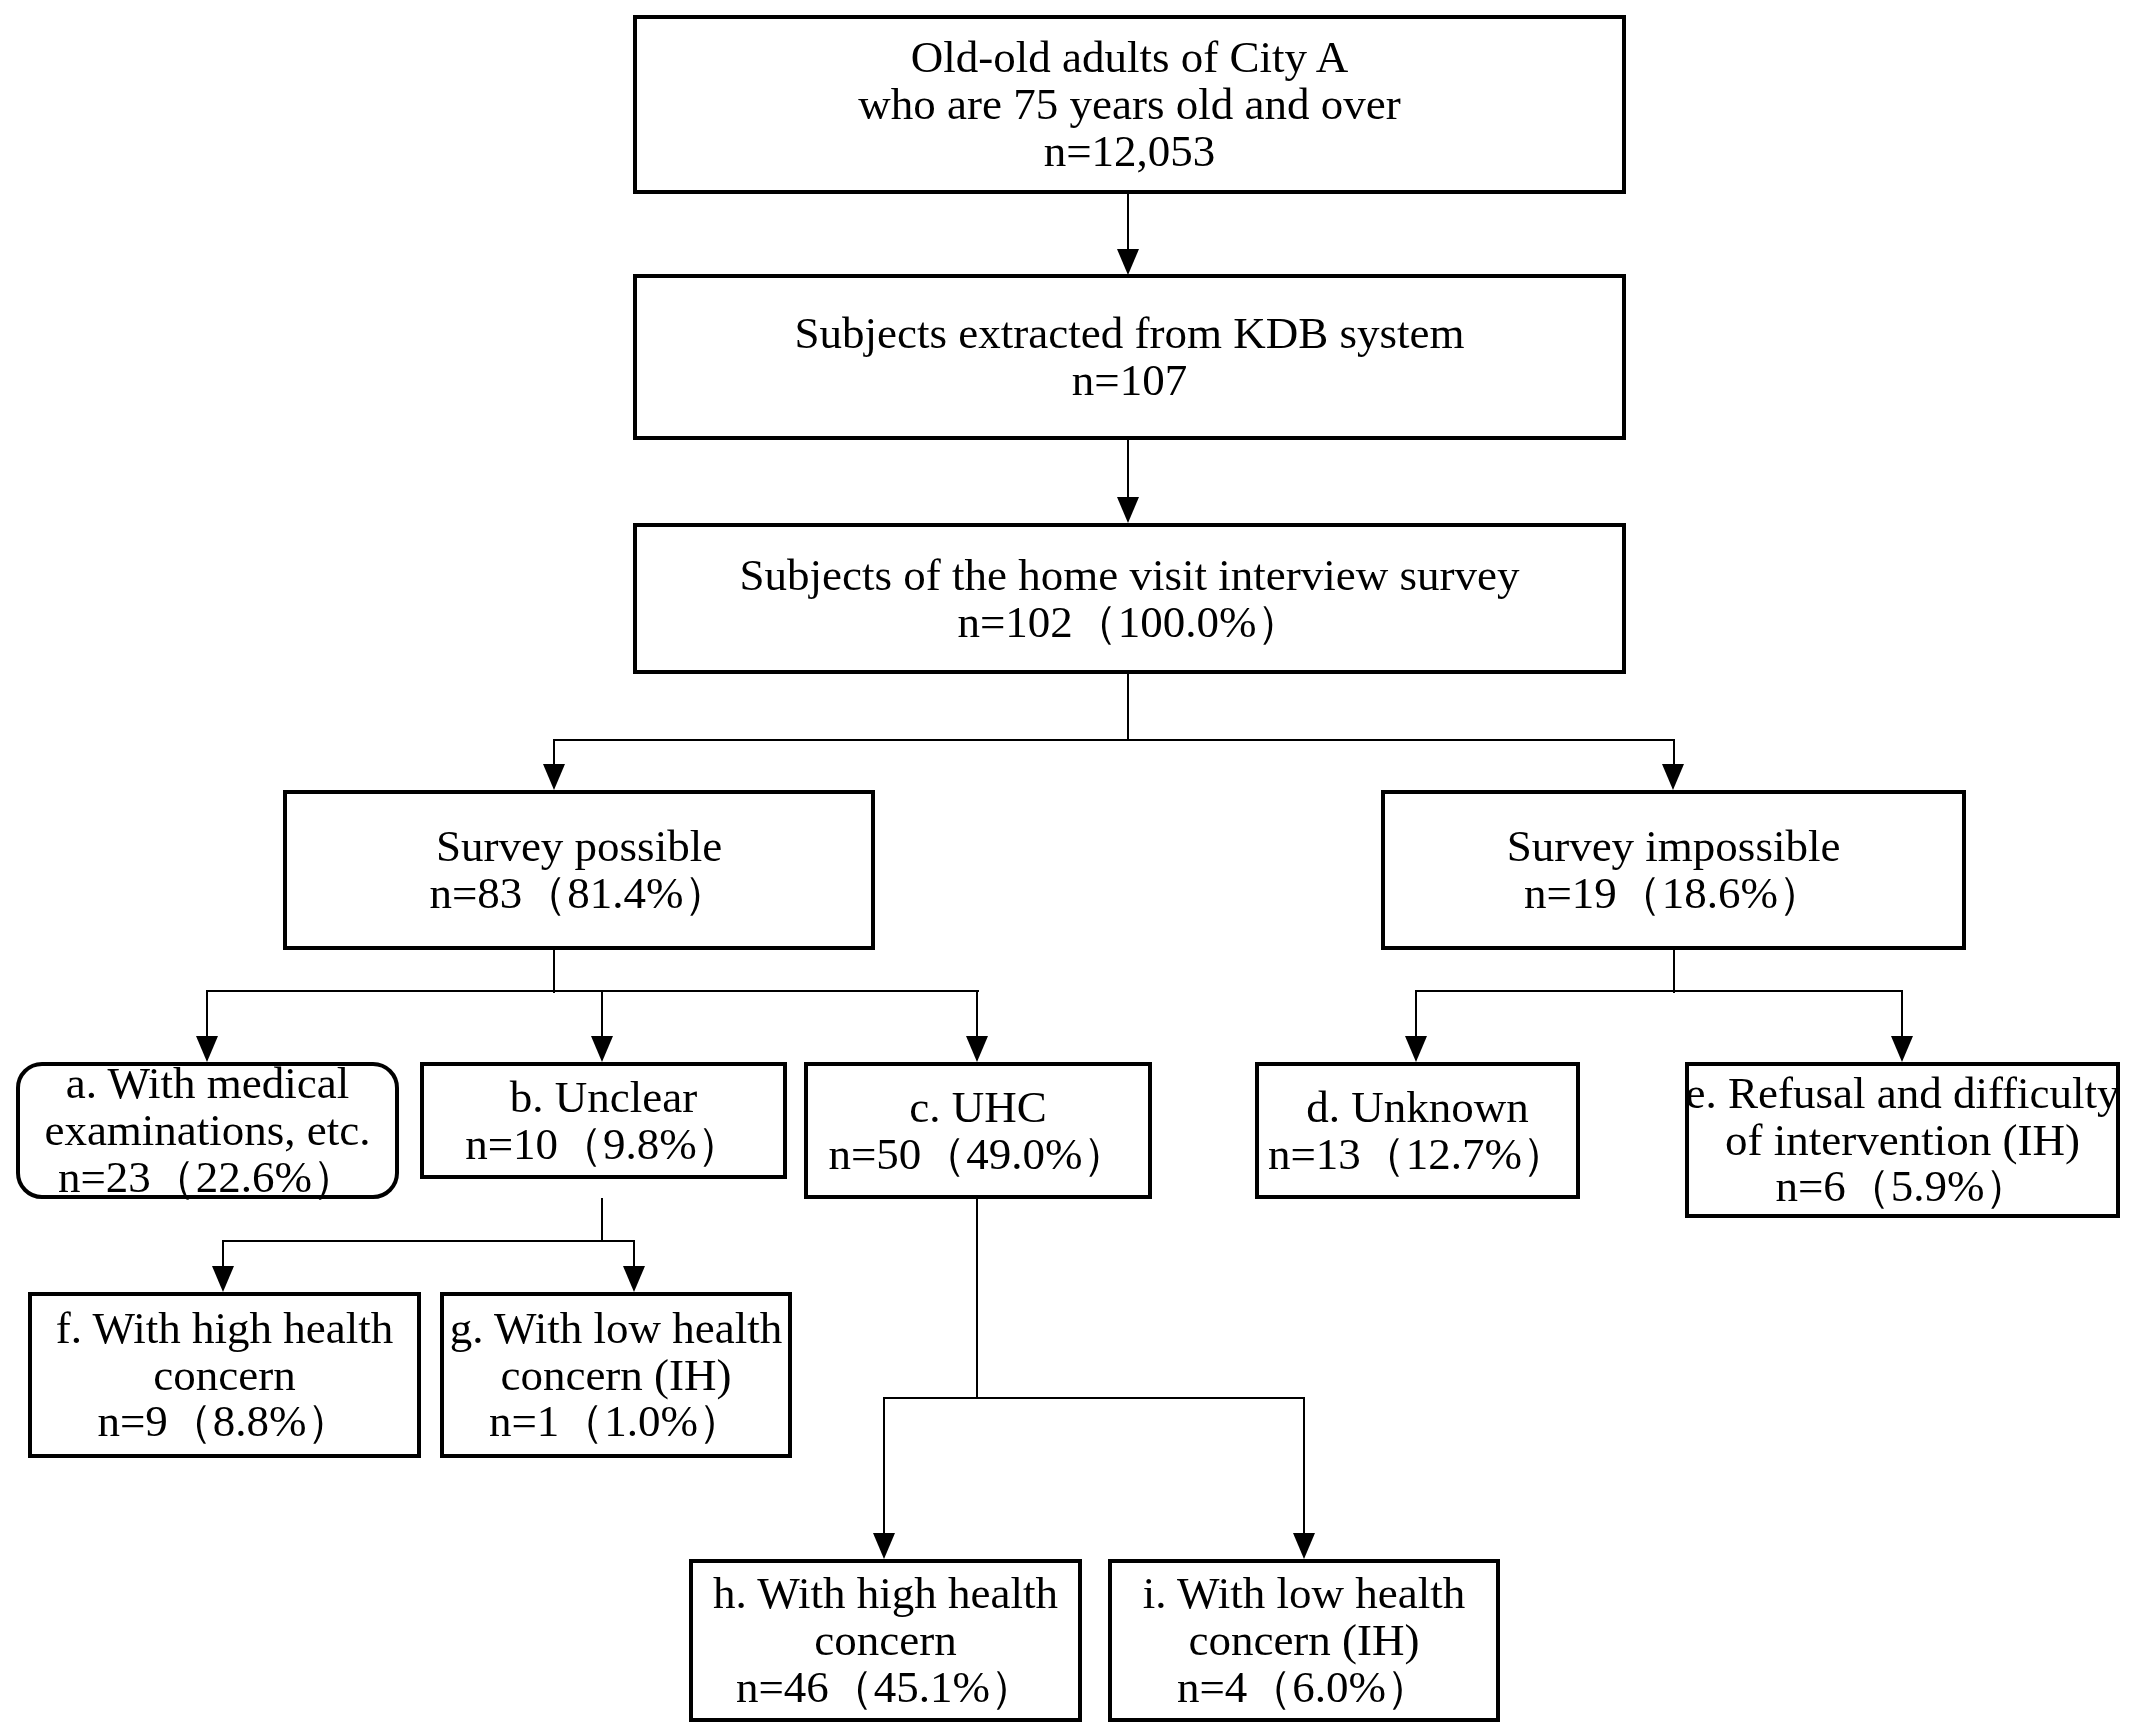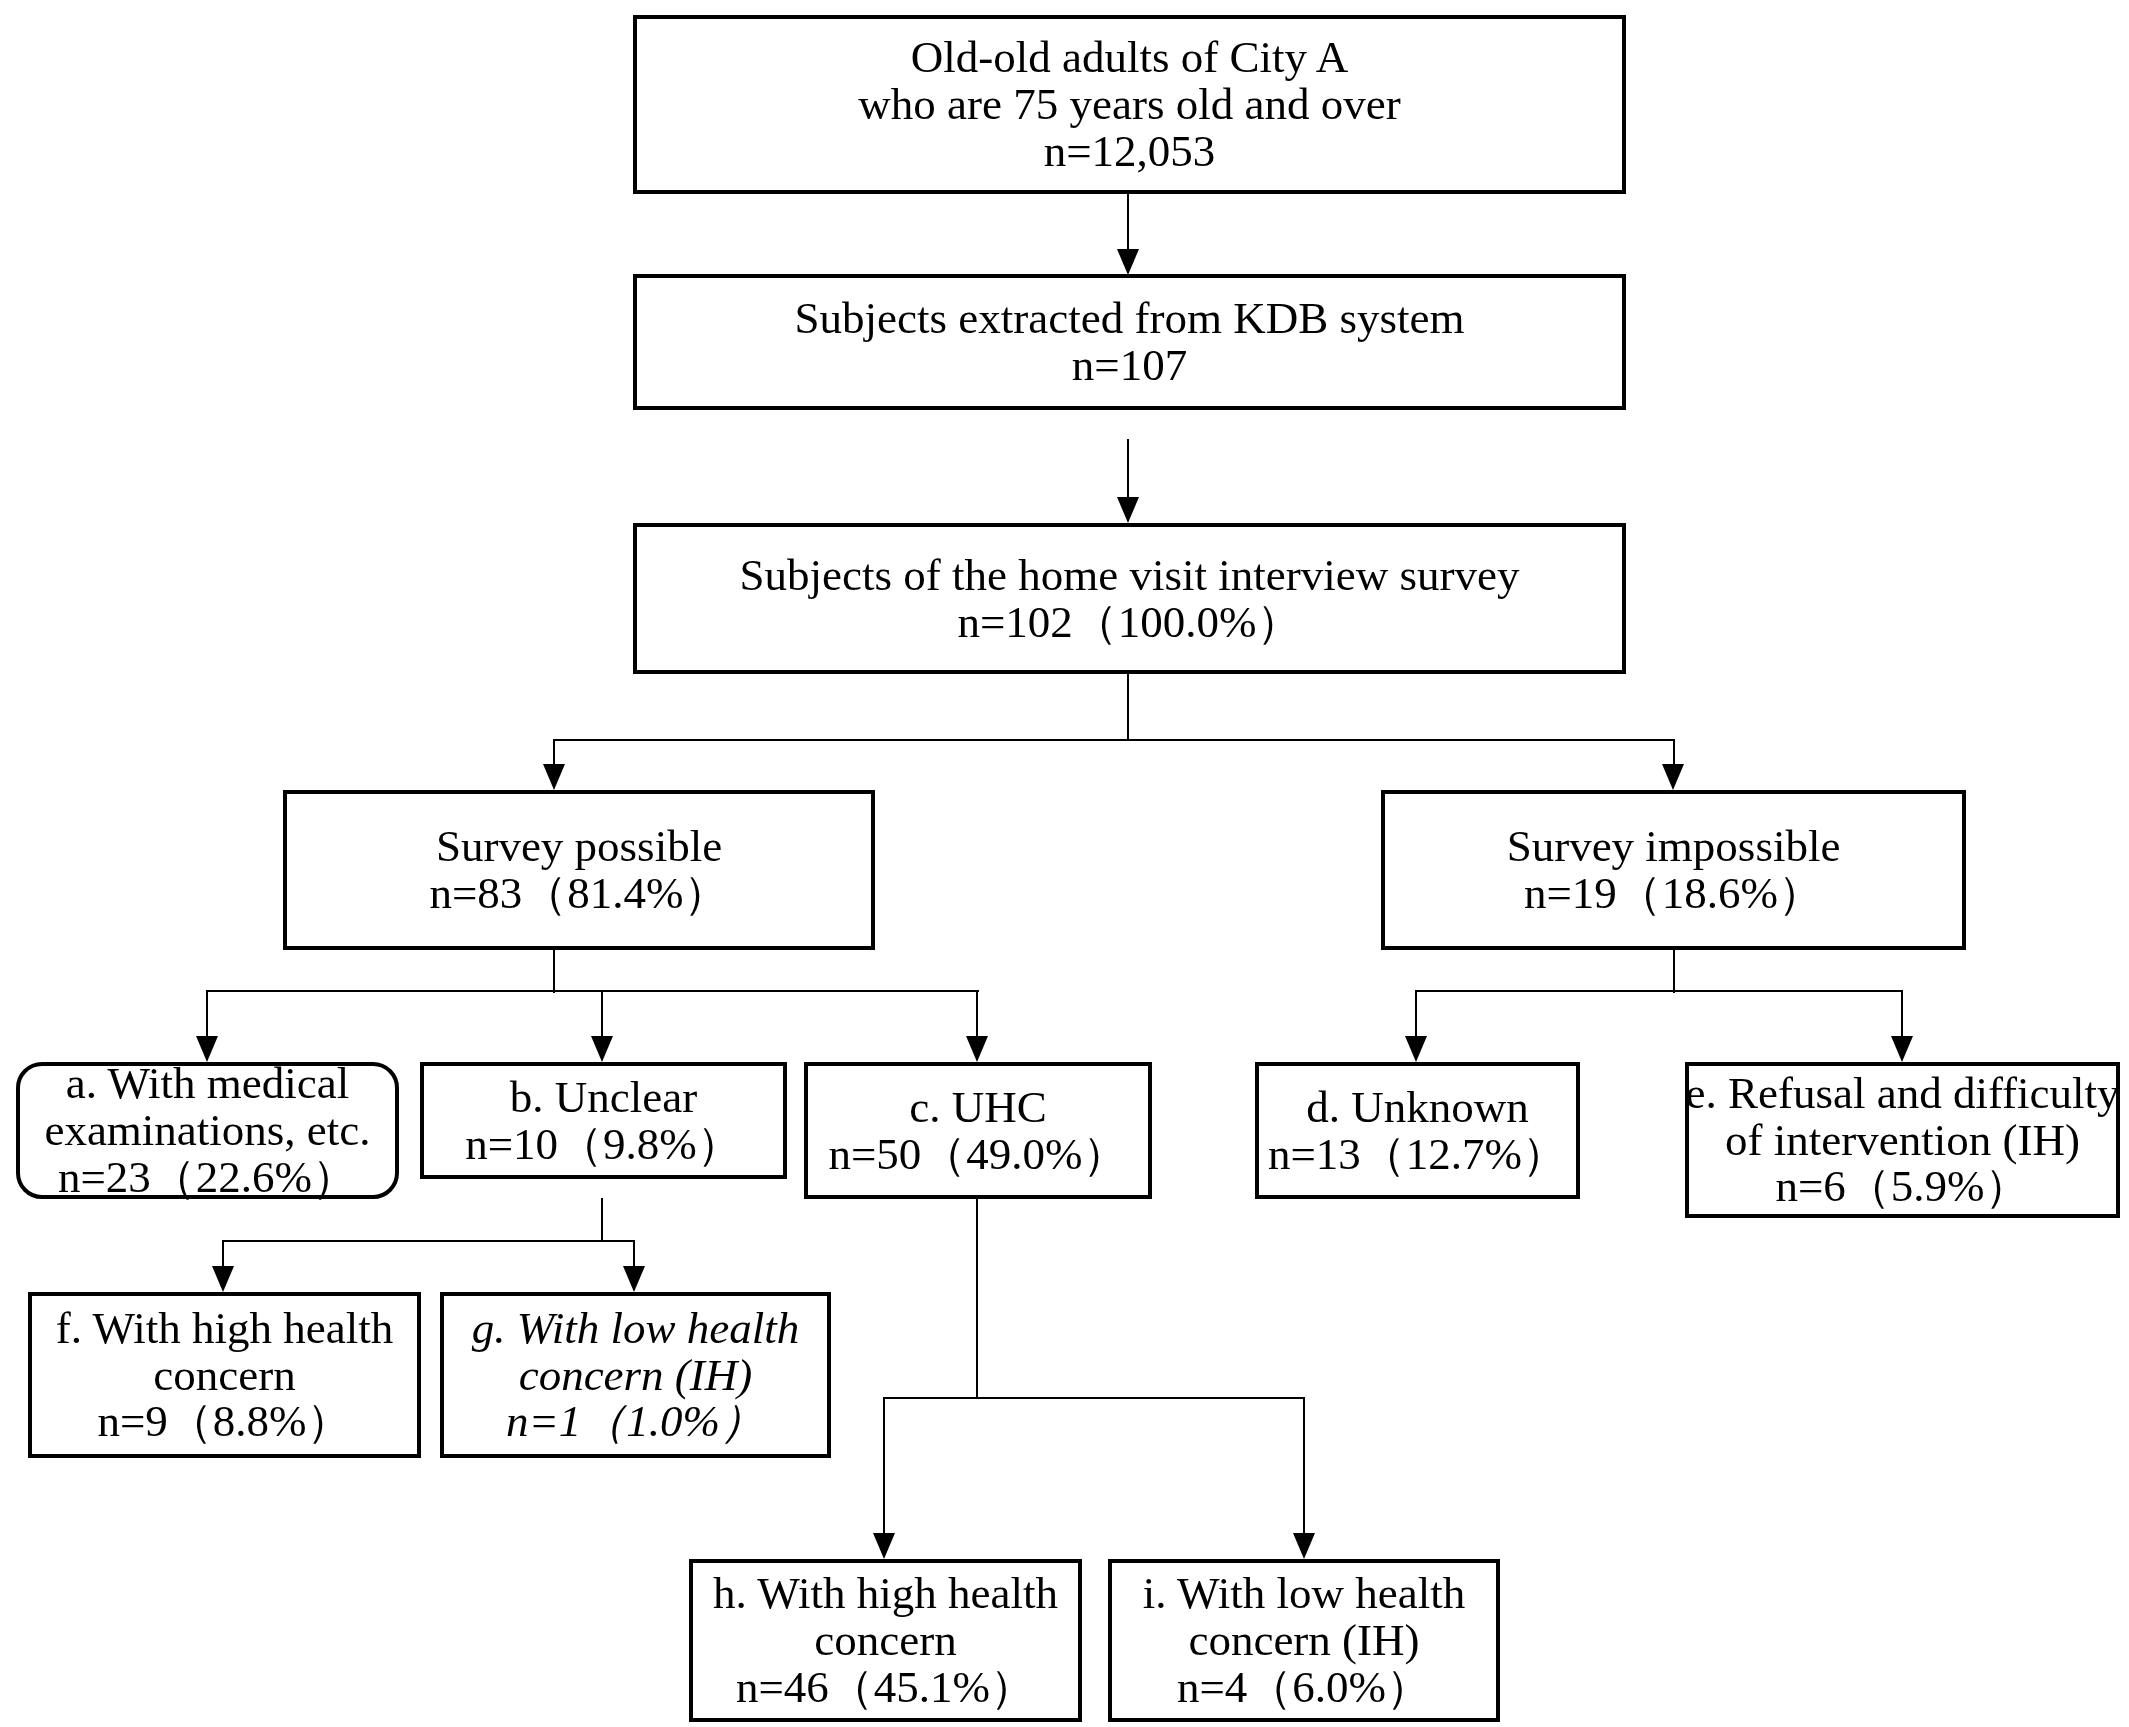--- a/index.html
+++ b/index.html
@@ -17,31 +17,31 @@
     box-sizing:border-box;
     display:flex;flex-direction:column;
     justify-content:center;align-items:center;
     text-align:center;
     font-size:45px;line-height:1.04;
     white-space:nowrap;
   }
   .node .ln{display:block;}
   
   #n-population       {left:633px;top:15px;  width:993px;height:179px;}
-  #n-kdb              {left:633px;top:274px; width:993px;height:136px;}
+  #n-kdb              {left:633px;top:274px; width:993px;height:166px;}
   #n-survey-subjects  {left:633px;top:523px;width:993px;height:151px;}
   #n-survey-possible  {left:283px; top:790px;width:592px;height:160px;}
   #n-survey-impossible{left:1381px;top:790px;width:585px;height:160px;}
   #n-a-medical        {left:16px;  top:1062px;width:383px; height:137px;border-radius:26px;}
   #n-b-unclear        {left:420px; top:1062px;width:367px; height:117px;}
   #n-c-uhc            {left:804px;top:1062px;width:348px; height:137px;}
   #n-d-unknown        {left:1255px;top:1062px;width:325px; height:137px;}
   #n-e-refusal        {left:1685px;top:1062px;width:435px; height:156px;}
   #n-f-high           {left:28px;  top:1292px;width:393px; height:166px;}
-  #n-g-low            {left:440px; top:1292px;width:391px; height:166px;font-style:italic;}
+  #n-g-low            {left:440px; top:1292px;width:352px; height:166px;}
   #n-h-high           {left:689px;top:1559px;width:393px; height:163px;}
   #n-i-low            {left:1108px;top:1559px;width:392px; height:163px;}
 
   
   .vline{position:absolute;width:2px;background:#000;}
   .hline{position:absolute;height:2px;background:#000;}
   .ahead{position:absolute;width:0;height:0;
          border-left:11px solid transparent;
          border-right:11px solid transparent;
          border-top:26px solid #000;}

